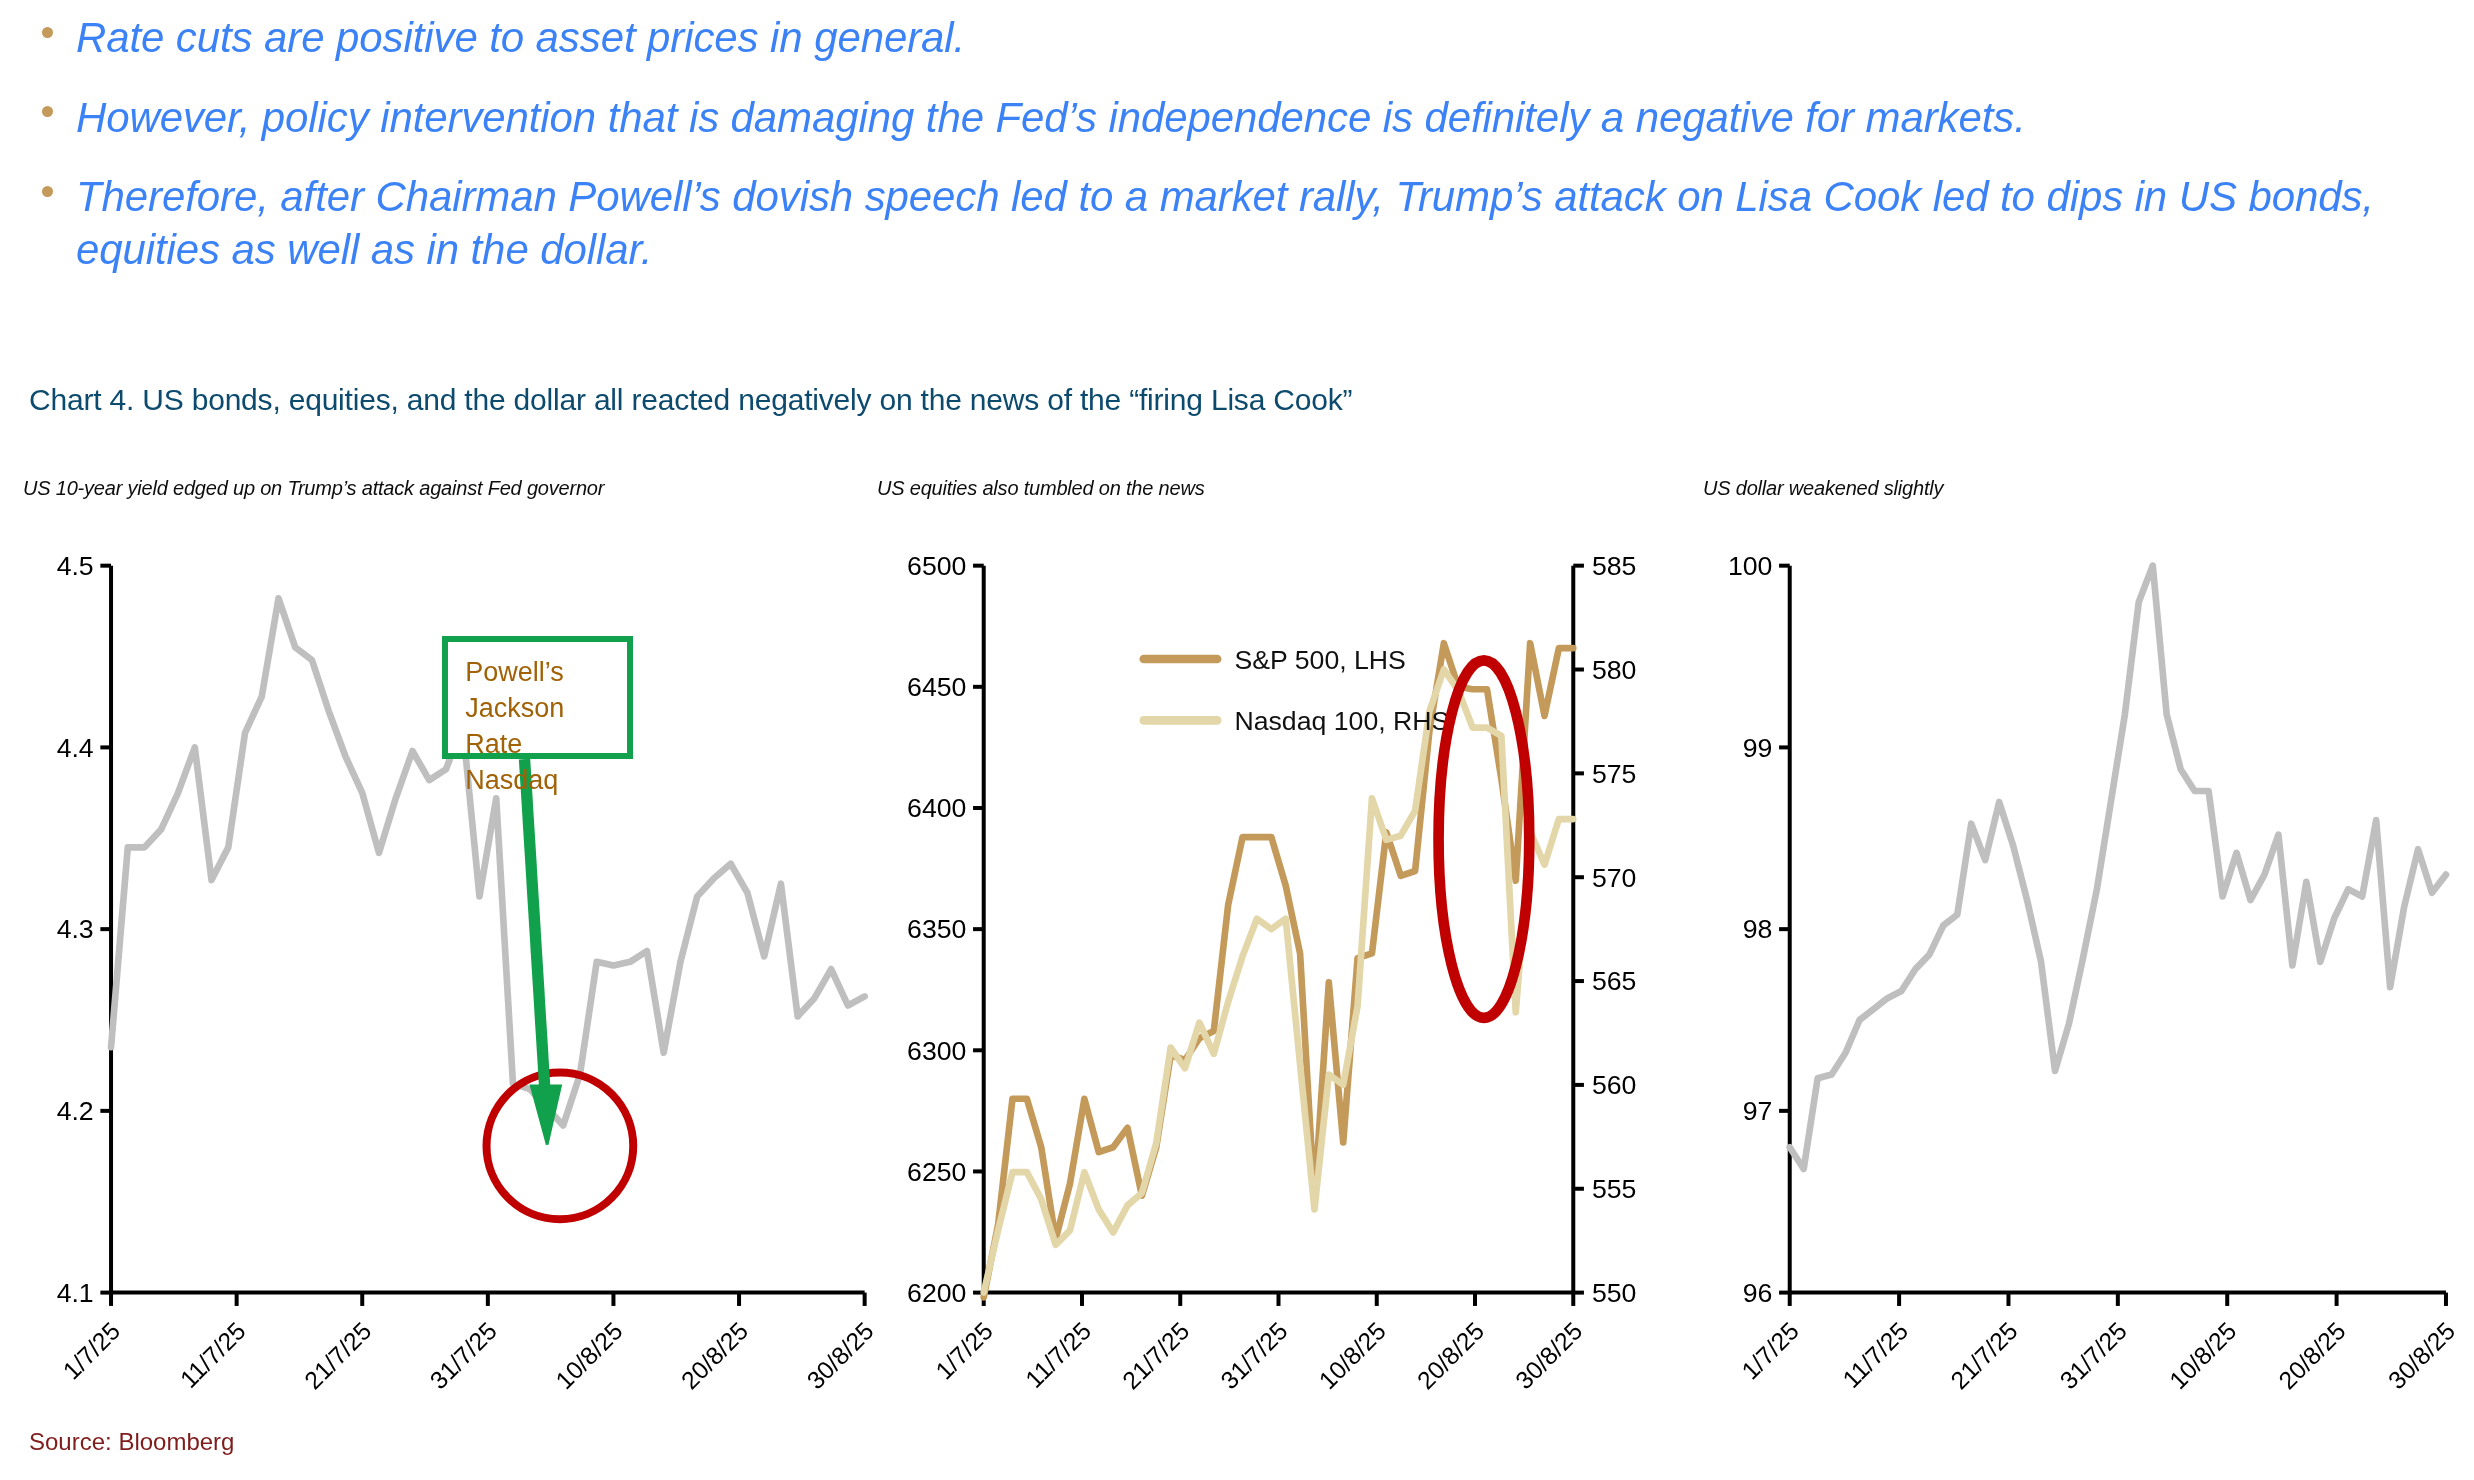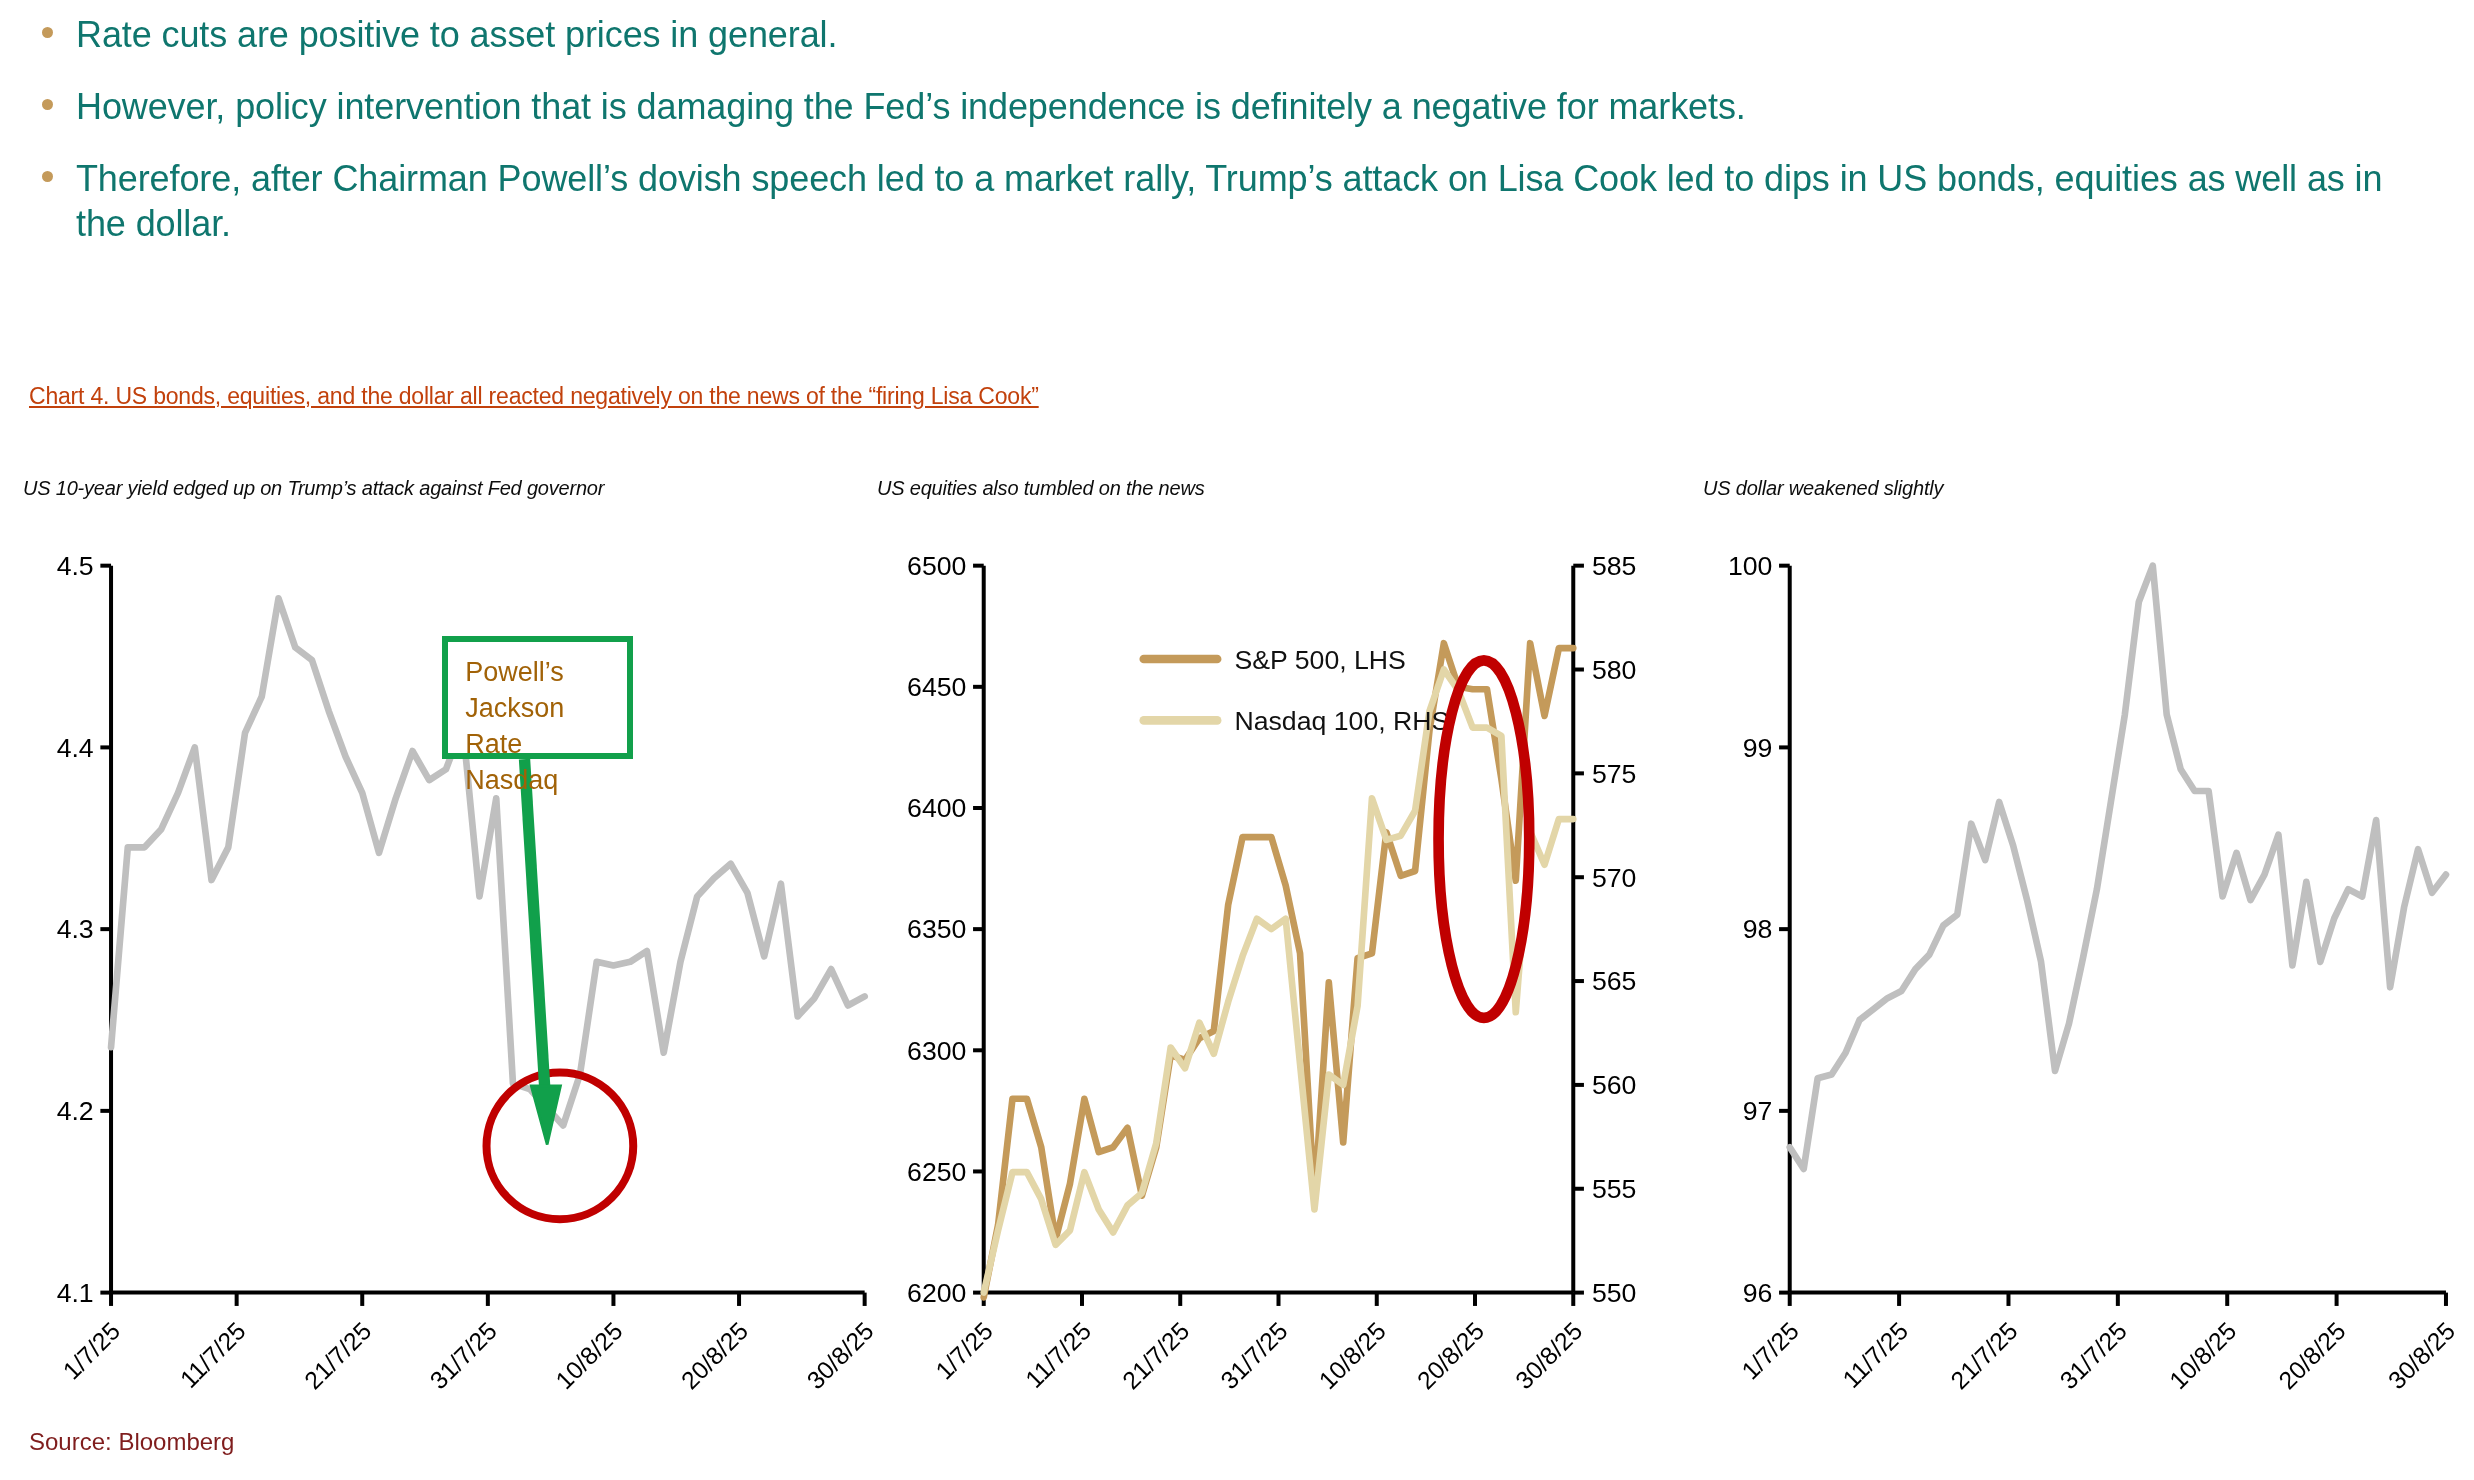--- a/index.html
+++ b/index.html
@@ -9,27 +9,28 @@
     color:#000000;
   }
   
   .bullets{position:absolute;left:27px;top:12px;width:2400px;}
   .bullet{display:flex;align-items:flex-start;margin-bottom:27px;}
   .bullet .dot{
     flex:0 0 auto;width:11.3px;height:11.3px;border-radius:50%;
     background:#C49A5A;margin:14.7px 23px 0 14.7px;
   }
   .bullet .btxt{
-    font-size:36px;line-height:1.25;letter-spacing:-0.1px;color:#0f766e;
+    font-size:42px;line-height:1.25;letter-spacing:-0.1px;color:#3b82f6;
     max-width:2320px;
+    font-style:italic;
   }
   
   .chart-title{
     position:absolute;left:29px;top:383px;
-    font-size:23px;color:#c2410c;letter-spacing:-0.2px;white-space:nowrap;text-decoration:underline;
+    font-size:30px;color:#0c4a6e;letter-spacing:-0.2px;white-space:nowrap;
   }
   
   .panel{position:absolute;top:477px;}
   .p1{left:23px;width:867px;}
   .p2{left:877px;width:827px;}
   .p3{left:1703px;width:767px;}
   .sub{
     font-style:italic;font-size:20px;line-height:1.17;color:#0d0d0d;
     letter-spacing:-0.2px;height:75px;
   }

